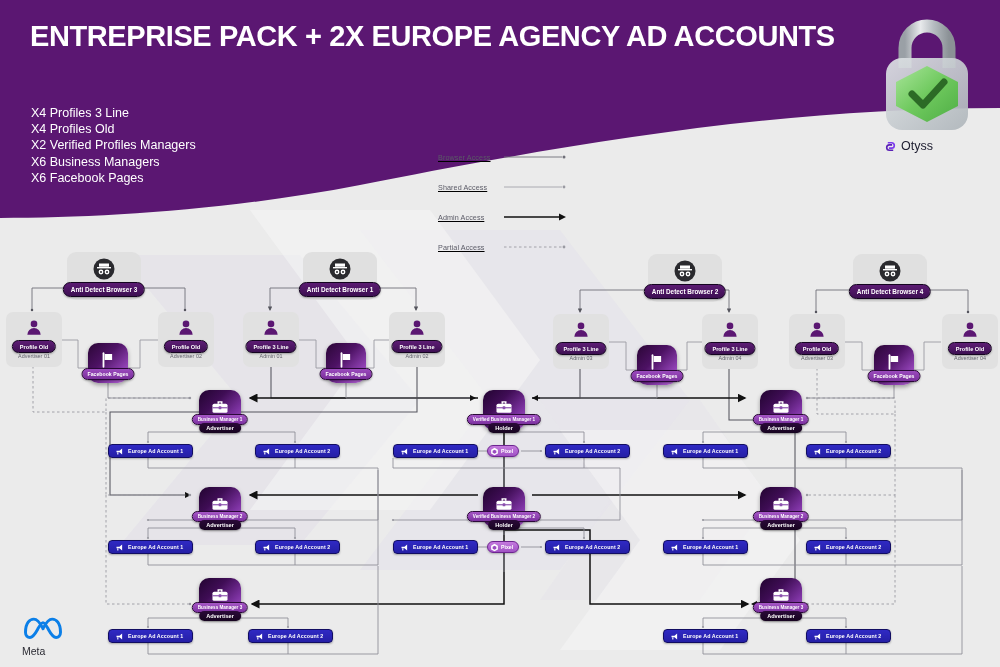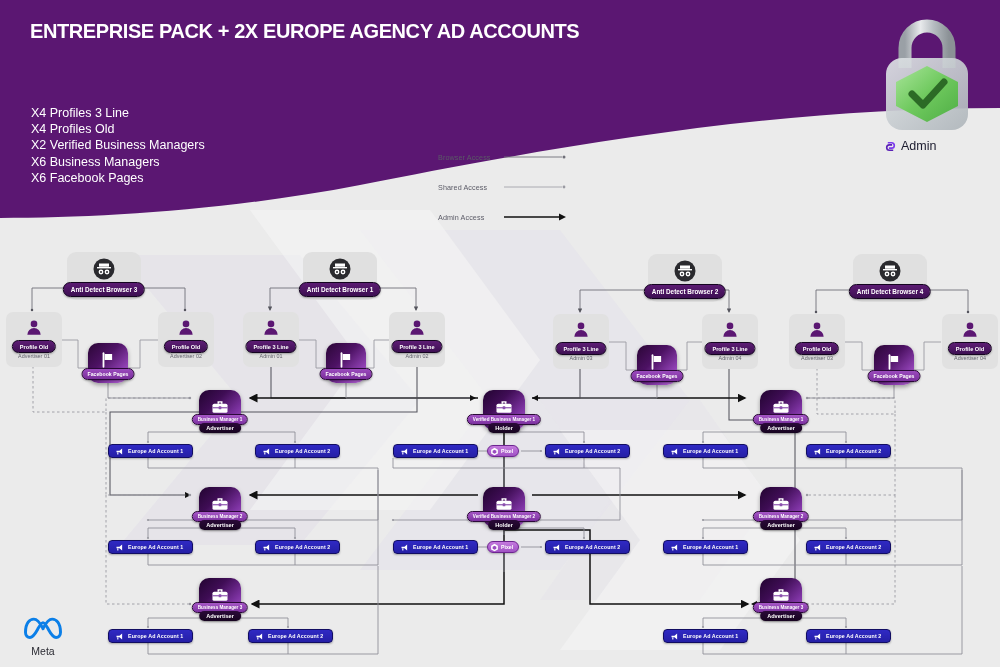--- a/index.html
+++ b/index.html
@@ -13,38 +13,38 @@
   #stage { position: relative; width: 1000px; height: 667px; overflow: hidden; background: #ebebeb; }
 
   
   .wm { position: absolute; opacity: 0.55; pointer-events: none; }
 
   
   .header-wrap { position: absolute; left: 0; top: 0; width: 1000px; height: 230px; pointer-events: none; }
   .header-svg { position: absolute; left: 0; top: 0; }
   .hdr-title {
     position: absolute; left: 30px; top: 20px; width: 820px;
-    color: #ffffff; font-size: 20px; font-weight: bold; letter-spacing: -0.4px;
+    color: #ffffff; font-size: 29px; font-weight: bold; letter-spacing: -0.4px;
     font-family: "Liberation Sans", sans-serif;
   }
   .hdr-sub {
     position: absolute; left: 31px; top: 78px;
     color: #ffffff; font-size: 19px; font-weight: normal;
   }
   .hdr-list { position: absolute; left: 31px; top: 105px; }
   .hdr-list div { color: #ffffff; font-size: 12.5px; line-height: 16.2px; font-weight: 500; }
 
   
   .lock-logo { position: absolute; left: 872px; top: 6px; }
   .brand { position: absolute; left: 884px; top: 139px; display: flex; align-items: center; gap: 4px; }
   .brand-name { font-size: 12.5px; color: #1b1b2e; font-weight: 500; }
 
   
   .legend { position: absolute; left: 438px; top: 142px; }
-  .legend-row { position: relative; height: 30px; display: flex; align-items: center; }
+  .legend-row { position: relative; height: 30px; display: flex; align-items: center; text-decoration: underline; }
   .legend-label { font-size: 7.2px; color: #5a5a66; width: 60px; letter-spacing: 0.1px; }
   .legend-line { position: relative; width: 62px; height: 10px; margin-left: 6px; }
 
   
   #diagram { position: absolute; left: 0; top: 0; width: 1000px; height: 667px; }
   .edges { position: absolute; left: 0; top: 0; }
 
   
   .adb { position: absolute; width: 74px; height: 48px; background: #e0e0e0; border-radius: 9px; }
   .adb-icon { position: absolute; left: 50%; top: 5px; transform: translateX(-50%); }
@@ -123,21 +123,21 @@
 
   
   .ada { position: absolute; height: 14px; display: flex; align-items: center; gap: 4px;
     background: linear-gradient(180deg,#2f29c4 0%,#251fa6 100%);
     border: 1px solid #120d62; border-radius: 4px; padding: 0 9px 0 6px;
     box-shadow: 0 1px 2px rgba(0,0,0,.28);
   }
   .ada-label { color: #fff; font-size: 5.3px; font-weight: bold; white-space: nowrap; letter-spacing: .1px; }
 
   
-  .meta { position: absolute; left: 22px; top: 614px; text-align: center; width: 42px; }
+  .meta { position: absolute; left: 22px; top: 614px; text-align: left; width: 42px; }
   .meta-label { font-size: 10.5px; color: #2b2b33; margin-top: 1px; }
 </style>
 </head>
 <body>
 
 <div id="stage">
 
   <svg class="wm" width="1000" height="667" style="left:0;top:0;">
     <g fill="#e2dfe9">
       <path d="M120 255 L300 255 L420 400 L300 545 L120 545 L240 400 Z"></path>
@@ -280,21 +280,21 @@
 
   <div class="header-wrap">
     <svg class="header-svg" width="1000" height="230">
       <path d="M0 0 H1000 V108 C760 108 540 150 360 185 C230 210 100 218 0 218 Z" fill="#5b1772"></path>
     </svg>
   </div>
   <div class="hdr-title">ENTREPRISE PACK + 2X EUROPE AGENCY AD ACCOUNTS</div>
   <div class="hdr-list">
     <div>X4 Profiles 3 Line</div>
     <div>X4 Profiles Old</div>
-    <div>X2 Verified Business Managers</div>
+    <div>X2 Verified Profiles Managers</div>
     <div>X6 Business Managers</div>
     <div>X6 Facebook Pages</div>
   </div>
 
   <svg class="lock-logo" width="110" height="130">
     <defs>
       <linearGradient id="shk" x1="0" y1="0" x2="1" y2="0">
         <stop offset="0" stop-color="#9aa0a6"></stop>
           <stop offset="0.35" stop-color="#e8eaec"></stop>
         <stop offset="0.65" stop-color="#b6bcc1"></stop>
@@ -314,21 +314,21 @@
     <rect x="14" y="52" width="82" height="72" rx="16" fill="url(#bdy)" opacity="0.92"></rect>
     <path d="M55 60 L86 76 V100 L55 116 L24 100 V76 Z" fill="url(#grn)"></path>
     <path d="M40 88 L51 99 L72 76" fill="none" stroke="#2c6b26" stroke-width="7" stroke-linecap="round" stroke-linejoin="round"></path>
   </svg>
 
   <div class="brand">
     <svg width="13" height="13" viewBox="0 0 24 24">
       <path d="M7 5h7a5 5 0 0 1 0 10H9" fill="none" stroke="#7c3aed" stroke-width="3"></path>
       <path d="M17 19h-7a5 5 0 0 1 0-10h5" fill="none" stroke="#5b21b6" stroke-width="3"></path>
     </svg>
-    <span class="brand-name">Admin</span>
+    <span class="brand-name">Otyss</span>
   </div>
 
   <div class="legend">
     <div class="legend-row">
       <span class="legend-label">Browser Access</span>
       <svg class="legend-line">
         <line x1="0" y1="5" x2="58" y2="5" stroke="#6f6f78" stroke-width="0.9"></line>
         <circle cx="60" cy="5" r="1.5" fill="#6f6f78"></circle>
       </svg>
     </div>
@@ -337,20 +337,27 @@
       <svg class="legend-line">
         <line x1="0" y1="5" x2="58" y2="5" stroke="#9a9aa2" stroke-width="0.8"></line>
         <circle cx="60" cy="5" r="1.4" fill="#9a9aa2"></circle>
       </svg>
     </div>
     <div class="legend-row">
       <span class="legend-label">Admin Access</span>
       <svg class="legend-line">
         <line x1="0" y1="5" x2="55" y2="5" stroke="#111111" stroke-width="1.6"></line>
         <path d="M55,1.5 L62,5 L55,8.5 z" fill="#111111"></path>
+      </svg>
+    </div>
+    <div class="legend-row">
+      <span class="legend-label">Partial Access</span>
+      <svg class="legend-line">
+        <line x1="0" y1="5" x2="58" y2="5" stroke="#9a9aa2" stroke-width="0.9" stroke-dasharray="2.5 2.5"></line>
+        <circle cx="60" cy="5" r="1.4" fill="#9a9aa2"></circle>
       </svg>
     </div>
   </div>
 
   <div id="diagram">
 
     <div class="adb" style="left:67px;top:252px;">
       <svg class="adb-icon" width="24" height="24" viewBox="0 0 24 24">
         <circle cx="12" cy="12" r="10.5" fill="#2a2a2e"></circle>
         <path d="M5 10 h14 v1.4 H5z" fill="#fff"></path>

